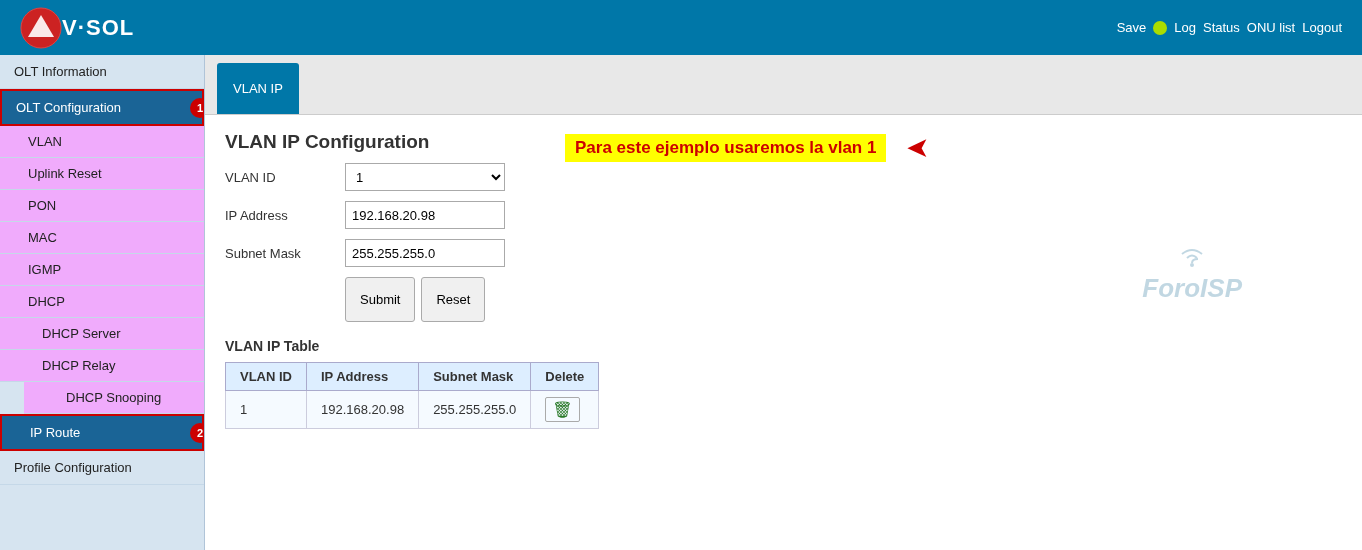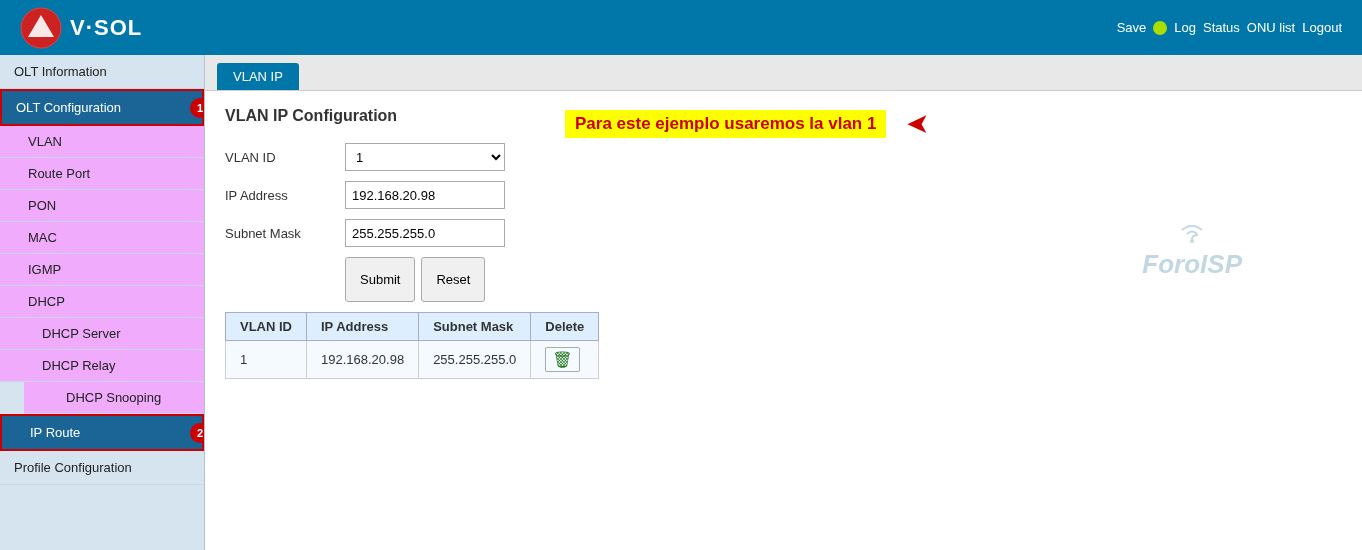--- a/index.html
+++ b/index.html
@@ -10,21 +10,21 @@
       background: #0077a8;
       height: 55px;
       display: flex;
       align-items: center;
       justify-content: space-between;
       padding: 0 20px;
     }
     .logo-area {
       display: flex;
       align-items: center;
-      gap: 8px;
+      gap: 0;
     }
     .logo-icon {
       width: 42px;
       height: 42px;
     }
     .logo-text {
       color: white;
       font-size: 22px;
       font-weight: bold;
       letter-spacing: 1px;
@@ -112,37 +112,37 @@
     }
 
     
     .tab-bar {
       background: #e8e8e8;
       padding: 8px 12px 0 12px;
       border-bottom: 1px solid #ccc;
     }
     .tab {
       display: inline-block;
-      padding: 6px 16px;
+      padding: 18px 16px;
       background: #0077a8;
       color: white;
       font-size: 13px;
       cursor: pointer;
       border-radius: 3px 3px 0 0;
     }
 
     
     .form-area {
       padding: 16px 20px;
     }
     .section-title {
       font-weight: bold;
-      font-size: 16px;
-      color: #333;
-      margin-bottom: 18px;
+      font-size: 19px;
+      color: #333;
+      margin-bottom: 10px;
     }
     .form-row {
       display: flex;
       align-items: center;
       margin-bottom: 10px;
     }
     .form-label {
       width: 120px;
       color: #333;
       font-size: 13px;
@@ -241,21 +241,21 @@
 
 <div class="main-layout">
 
   <div class="sidebar">
     <div class="sidebar-item">OLT Information</div>
     <div class="sidebar-item active-section" style="position:relative;">
       <span>OLT Configuration</span>
       <span class="badge">1</span>
     </div>
     <div class="sidebar-sub">VLAN</div>
-    <div class="sidebar-sub">Route Port</div>
+    <div class="sidebar-sub">Uplink Reset</div>
     <div class="sidebar-sub">PON</div>
     <div class="sidebar-sub">MAC</div>
     <div class="sidebar-sub">IGMP</div>
     <div class="sidebar-sub">DHCP</div>
     <div class="sidebar-sub" style="padding-left:42px;">DHCP Server</div>
     <div class="sidebar-sub" style="padding-left:42px;">DHCP Relay</div>
     <div class="sidebar-sub" style="padding-left:42px;margin-left:24px;">DHCP Snooping</div>
     <div class="sidebar-item active-item" style="position:relative; padding-left:28px;">
       <span>IP Route</span>
       <span class="badge">2</span>
@@ -294,20 +294,21 @@
         <div class="form-row">
           <span class="form-label">Subnet Mask</span>
           <input type="text" class="form-input" value="255.255.255.0" style="">
         </div>
 
         <div class="form-row" style="margin-left:120px;">
           <button class="btn">Submit</button>
           <button class="btn">Reset</button>
         </div>
 
+        <div class="table-title">VLAN IP Table</div>
         <table class="vlan-table">
           <thead>
             <tr>
               <th>VLAN ID</th>
               <th>IP Address</th>
               <th>Subnet Mask</th>
               <th>Delete</th>
             </tr>
           </thead>
           <tbody id="table-body">

